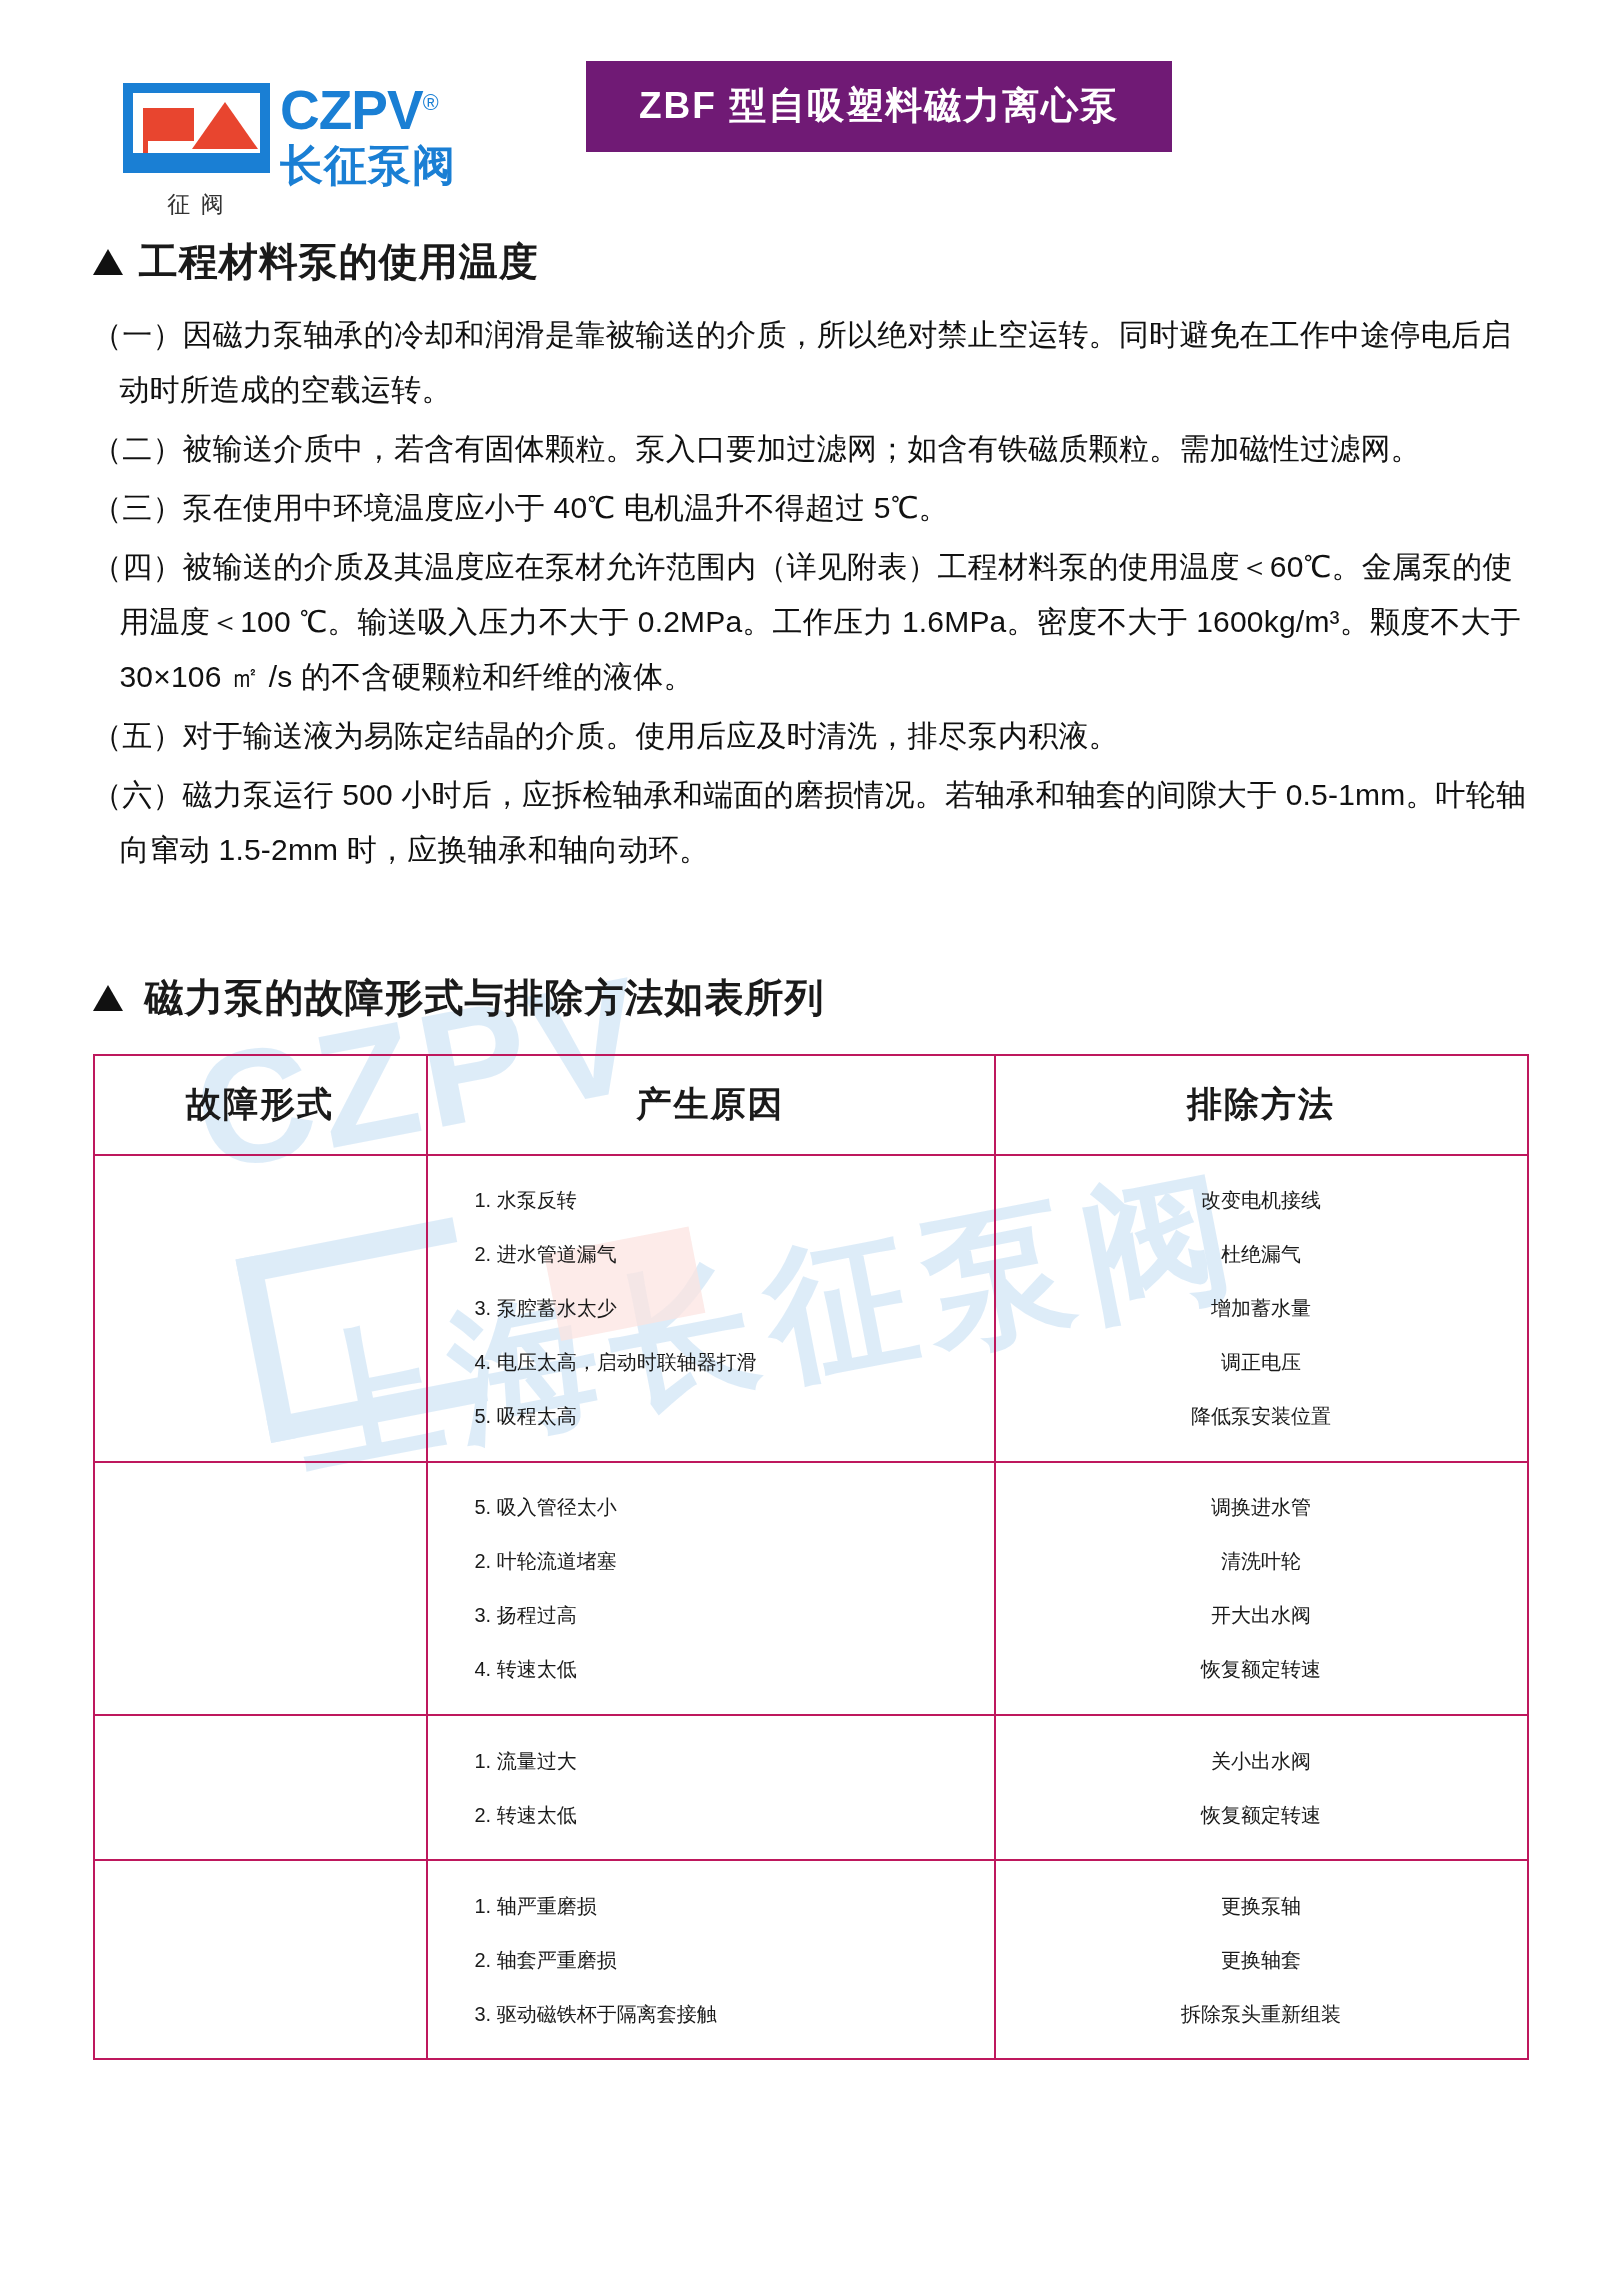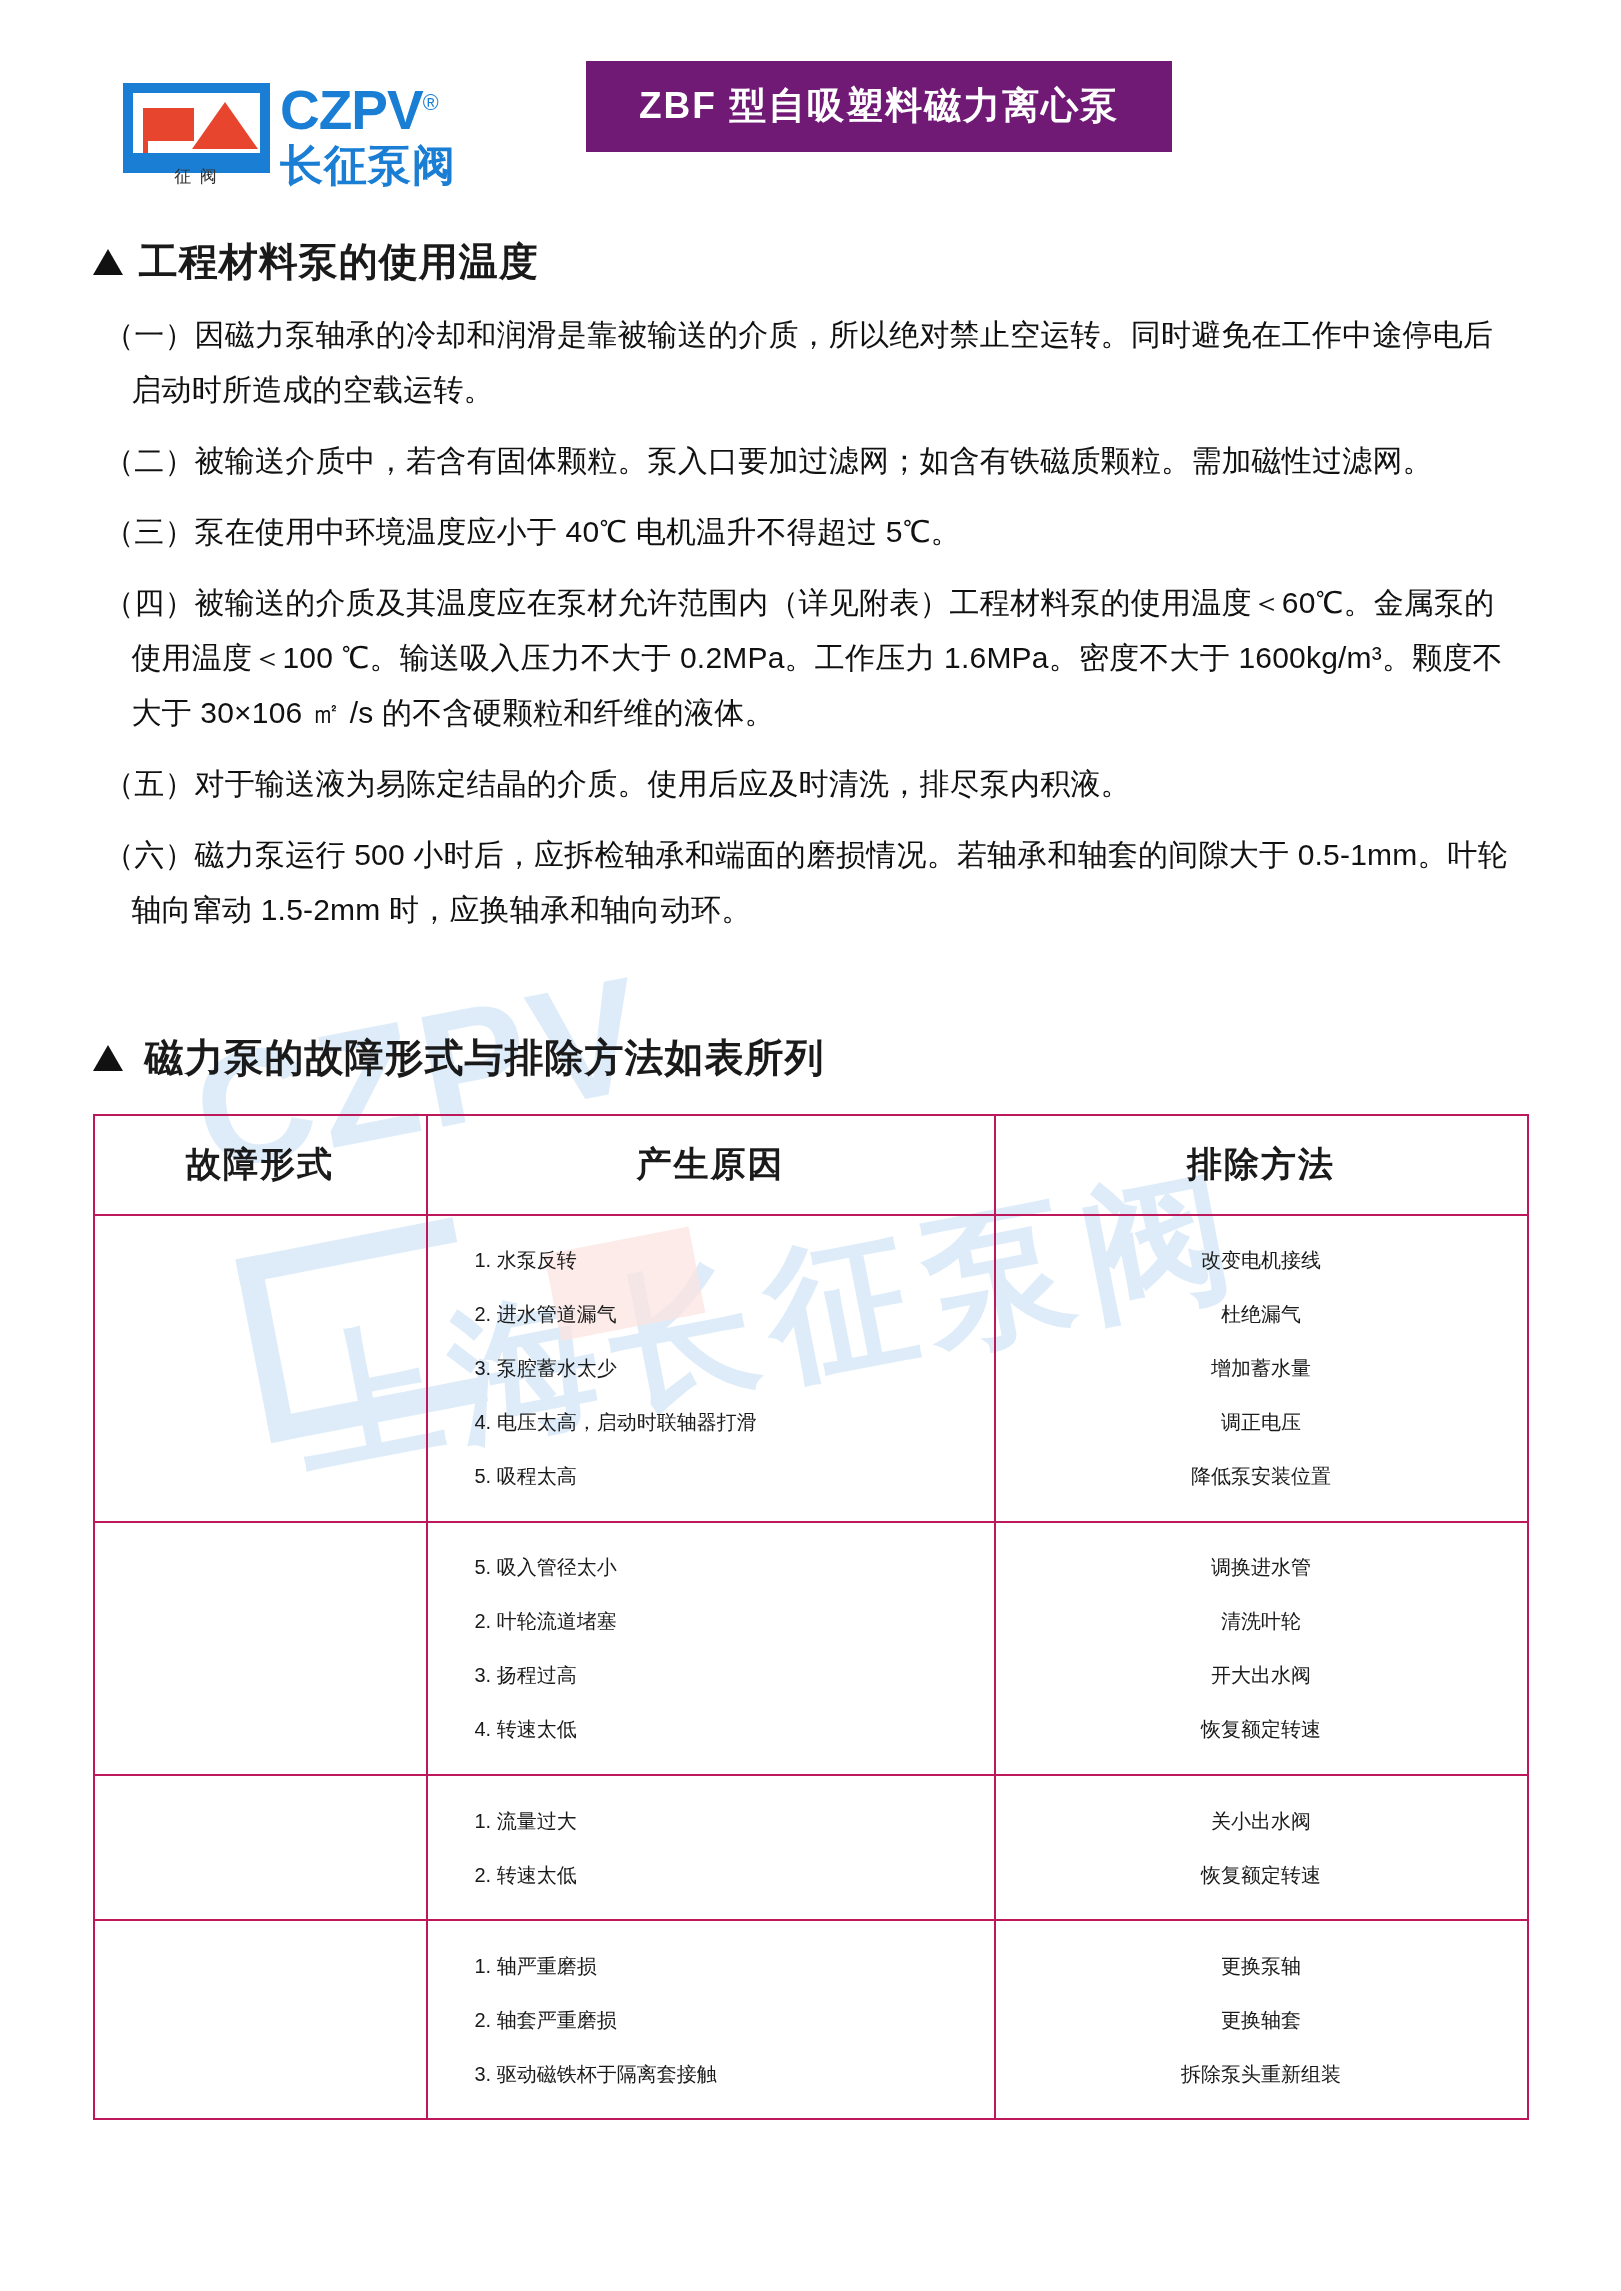--- a/index.html
+++ b/index.html
@@ -164,22 +164,22 @@
     font-size: 43px;
     font-weight: bold;
     color: #1a7fd4;
     letter-spacing: 1px;
     line-height: 47px;
     margin-top: 3.9px;
   }
   .logo-sub {
     position: absolute;
     left: 0;
-    top: 104px;
-    font-size: 17px;
+    top: 128px;
+    font-size: 23px;
     color: #333;
     letter-spacing: 2px;
     width: 147px;
     text-align: center;
   }
   .title-bar {
     margin-left: 71px;
     background: #701a75;
     color: #ffffff;
     font-size: 37px;
@@ -216,21 +216,21 @@
 
   
   .body-text {
     margin: 17.6px 88px 0 88px;
     font-size: 30px;
     line-height: 55px;
     letter-spacing: 0.2px;
     color: #111;
   }
   .body-text p {
-    margin: 16px;
+    margin: 4px;
     text-indent: 0;
   }
   .body-text p.ind { padding-left: 27.4px; text-indent: -27.4px; }
 
   
   table.fault {
     margin: 29px auto 0 auto;
     width: 1435px;
     border-collapse: collapse;
     table-layout: fixed;

